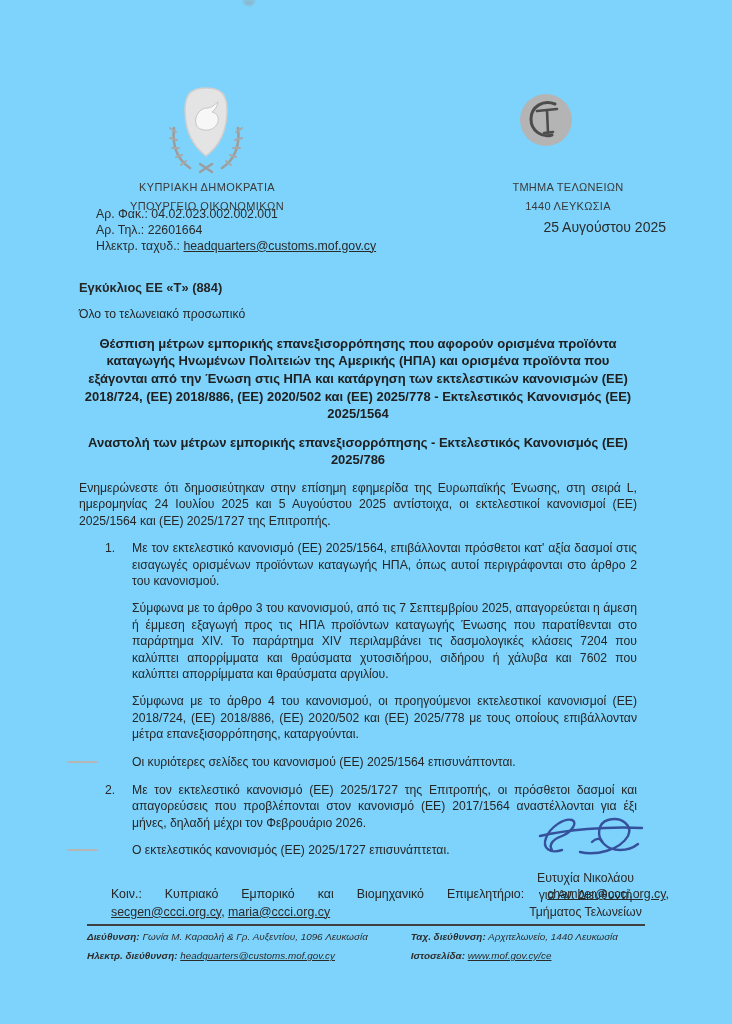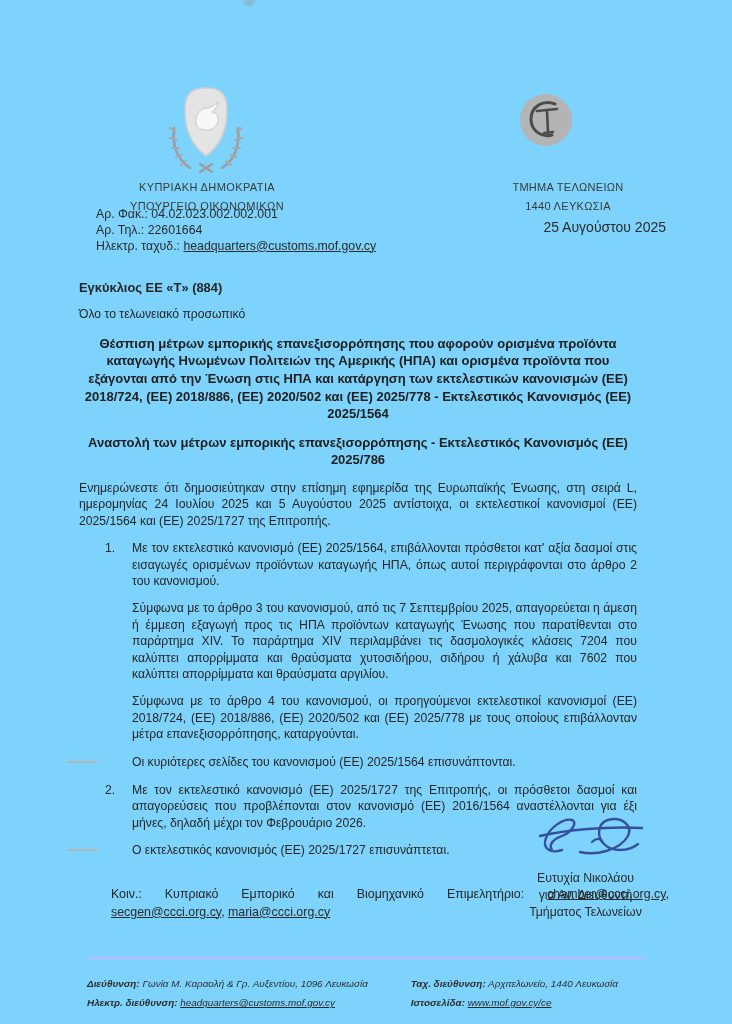--- a/index.html
+++ b/index.html
@@ -37,21 +37,21 @@
   .attach .dash{position:absolute;left:-65px;top:7px;width:31px;height:2px;background:#b6b6b6;border-radius:1px;}
   
   .sig-img{position:absolute;left:536px;top:808px;}
   .sig-block{position:absolute;left:508px;top:870px;width:155px;text-align:center;
     font-size:12.3px;line-height:17.2px;color:#2b2b2b;}
   
   .cc{position:absolute;left:87px;top:886px;width:558px;font-size:12.4px;line-height:17.5px;
     text-align:justify;color:#262626;word-spacing:6px;margin-left:24px;}
   .cc .mail{word-spacing:normal;}
   
-  .footer{position:absolute;left:87px;top:957px;width:558px;border-top:2px solid #c4b5fd;padding-top:19px;}
+  .footer{position:absolute;left:87px;top:924px;width:558px;border-top:2px solid #404040;padding-top:5px;}
   .footer table{width:100%;border-collapse:collapse;}
   .footer td{font-style:italic;font-size:9.9px;color:#2e2e2e;padding:0 0 8px 0;vertical-align:top;}
   .footer td.right{width:42%;}
   .flabel{font-weight:bold;font-style:italic;}
   .fval{font-style:italic;}
 </style>
 </head>
 <body>
 
 <div class="page">
@@ -118,21 +118,21 @@
     </div>
 
     <div class="attach">
       <span class="dash"></span>
       <span>Οι κυριότερες σελίδες του κανονισμού (ΕΕ) 2025/1564 επισυνάπτονται.</span>
     </div>
 
     <div class="item">
       <span class="num">2.</span>
       <div class="ibody">
-        <p class="para">Με τον εκτελεστικό κανονισμό (ΕΕ) 2025/1727 της Επιτροπής, οι πρόσθετοι δασμοί και απαγορεύσεις που προβλέπονται στον κανονισμό (ΕΕ) 2016/1564 αναστέλλονται για έξι μήνες, δηλαδή μέχρι τον Φεβρουάριο 2026.</p>
+        <p class="para">Με τον εκτελεστικό κανονισμό (ΕΕ) 2025/1727 της Επιτροπής, οι πρόσθετοι δασμοί και απαγορεύσεις που προβλέπονται στον κανονισμό (ΕΕ) 2017/1564 αναστέλλονται για έξι μήνες, δηλαδή μέχρι τον Φεβρουάριο 2026.</p>
       </div>
     </div>
 
     <div class="attach">
       <span class="dash"></span>
       <span>Ο εκτελεστικός κανονισμός (ΕΕ) 2025/1727 επισυνάπτεται.</span>
     </div>
   </div>
 
   <div class="sig-img">

